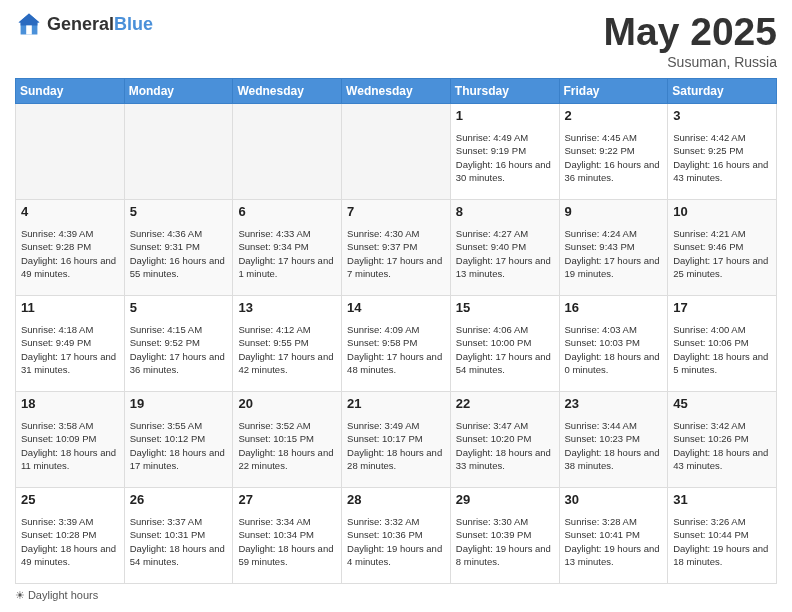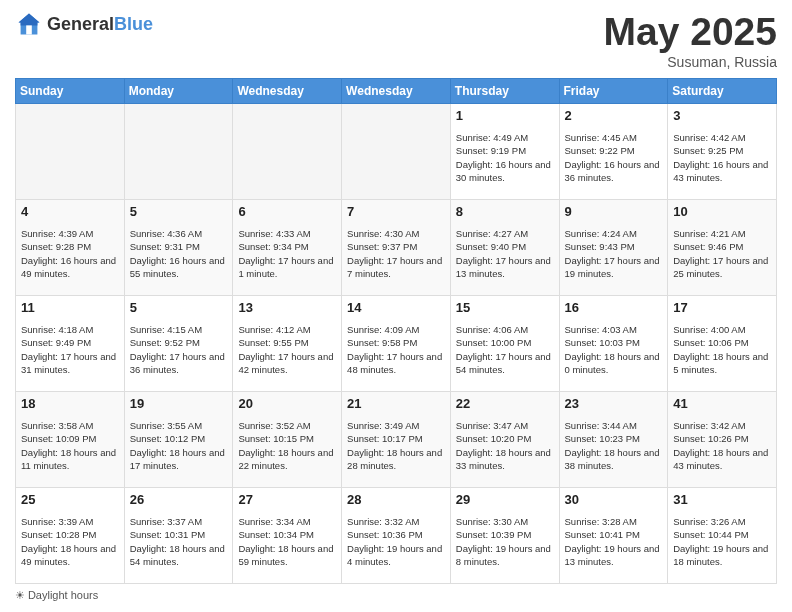--- a/index.html
+++ b/index.html
@@ -272,21 +272,21 @@
             Sunrise: 3:47 AM<br>Sunset: 10:20 PM<br>Daylight: 18 hours and 33 minutes.
           </div>
         </td>
           <td>
           <div class="day-number">23</div>
           <div class="day-detail">
             Sunrise: 3:44 AM<br>Sunset: 10:23 PM<br>Daylight: 18 hours and 38 minutes.
           </div>
         </td>
           <td>
-          <div class="day-number">41</div>
+          <div class="day-number">45</div>
           <div class="day-detail">
             Sunrise: 3:42 AM<br>Sunset: 10:26 PM<br>Daylight: 18 hours and 43 minutes.
           </div>
         </td>
         </tr>
         <tr>
           <td>
           <div class="day-number">25</div>
           <div class="day-detail">
             Sunrise: 3:39 AM<br>Sunset: 10:28 PM<br>Daylight: 18 hours and 49 minutes.

